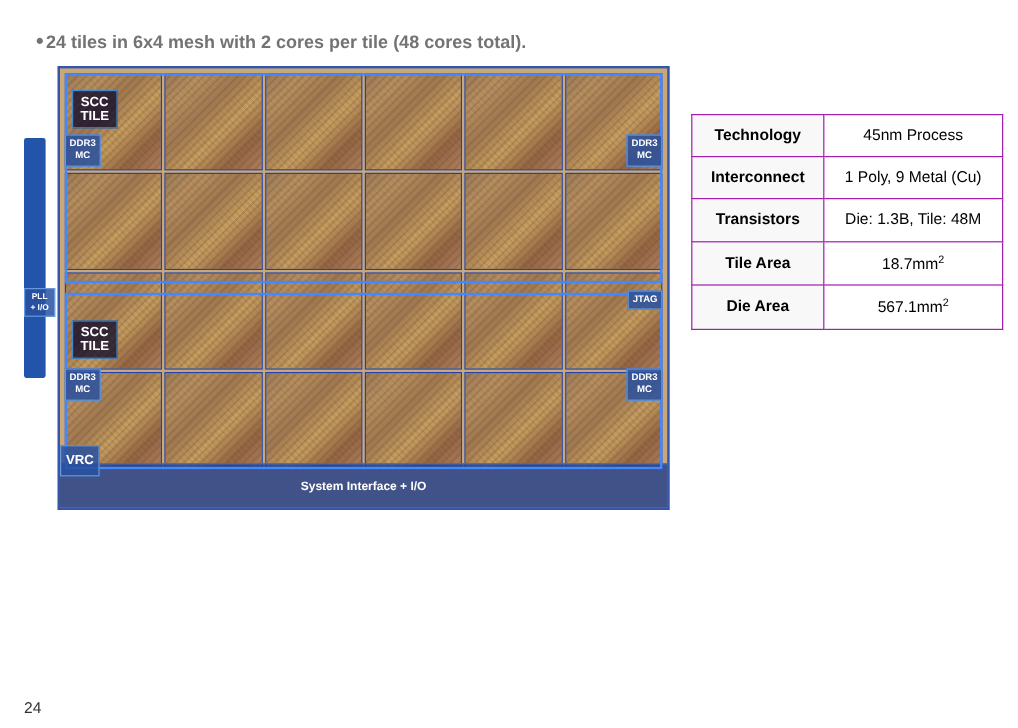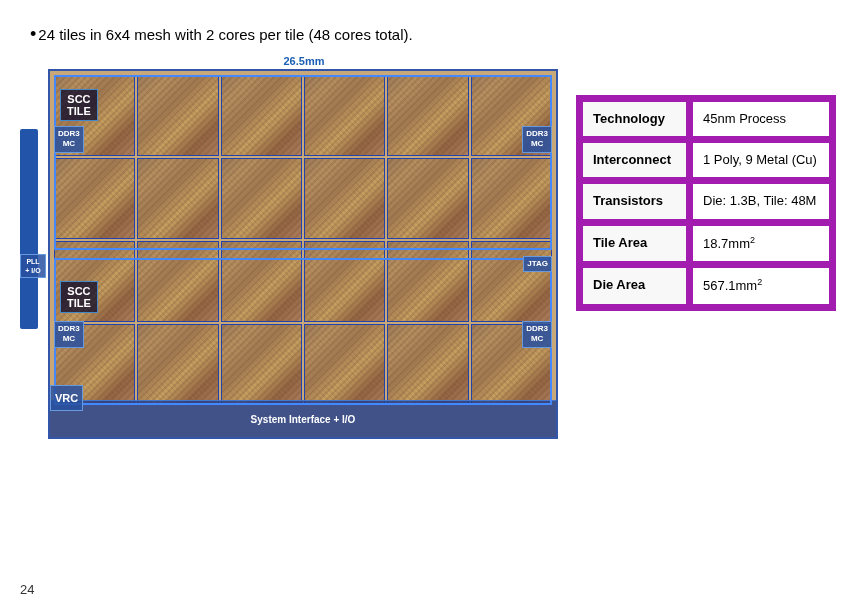--- a/index.html
+++ b/index.html
@@ -31,23 +31,23 @@
       align-items: center;
       justify-content: center;
     }
     .intel-logo svg {
       width: 68px;
       height: 48px;
     }
 
     .subtitle {
       font-size: 15px;
-      color: #000000;
+      color: #737373;
       padding: 0 30px 10px 30px;
-      font-weight: normal;
+      font-weight: bold;
     }
     .bullet { font-size: 18px; margin-right: 2px; }
 
     
     .content-area {
       display: flex;
       padding: 0 20px 0 20px;
       gap: 16px;
     }
 
@@ -261,24 +261,25 @@
     }
 
     
     .specs-table {
       border-collapse: collapse;
       width: 260px;
       margin-top: 40px;
       font-size: 13px;
     }
     .specs-table td {
-      border: 7px solid #a21caf;
+      border: 1px solid #a21caf;
       padding: 8px 10px;
       vertical-align: top;
       line-height: 1.4;
+      text-align: center;
     }
     .specs-table td:first-child {
       font-weight: bold;
       background: #f8f8f8;
       width: 110px;
     }
     .specs-table td:last-child {
       background: #ffffff;
     }
 
@@ -303,21 +304,20 @@
 
 <div class="subtitle">
   <span class="bullet">•</span><span>24 tiles in 6x4 mesh with 2 cores per tile (48 cores total).</span>
 </div>
 
 <div class="content-area">
 
   <div class="chip-container">
     <div class="chip-wrapper">
 
-      <div class="dim-label">26.5mm</div>
 
       <div class="chip-main">
 
         <div style="position:relative; width:28px; flex-shrink:0;">
           <div class="left-blue-bar"></div>
 
           <div class="pll-label" style="top:185px; left:0; width:26px; font-size:7px;">PLL +
 I/O</div>
         </div>
 

